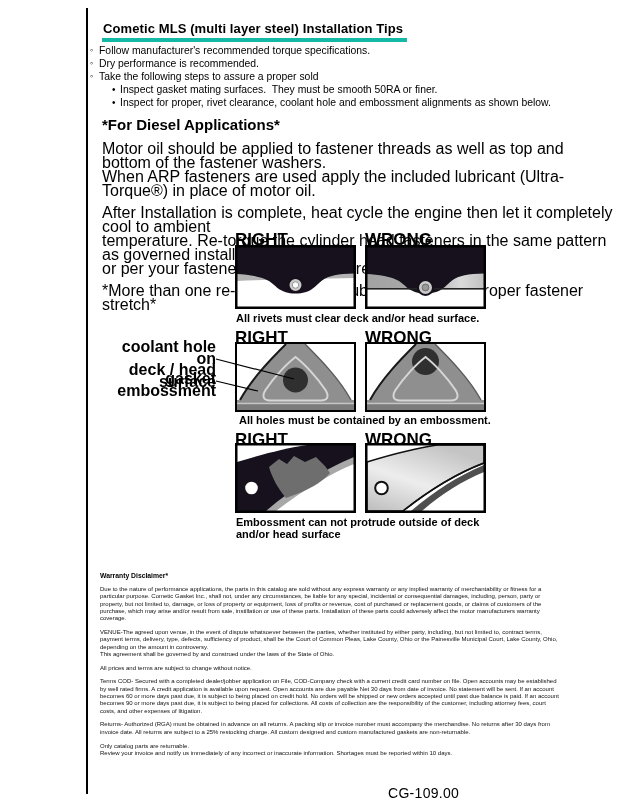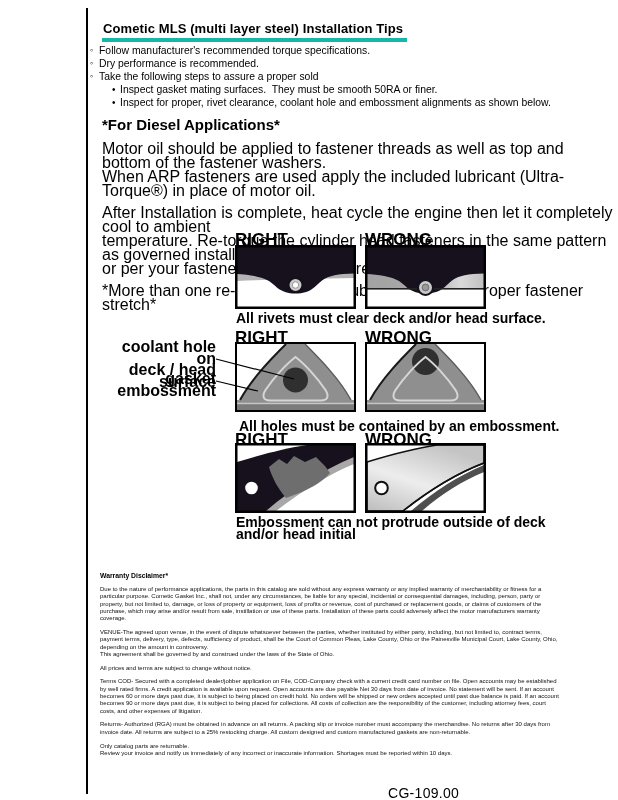--- a/index.html
+++ b/index.html
@@ -12,21 +12,21 @@
   .bullets{position:absolute;left:90px;top:44px;font-size:10.4px;line-height:13px;}
   .brow{display:flex;white-space:pre;}
   .marker{width:9px;flex:0 0 9px;text-align:left;font-size:9px;}
   .sub{margin-left:22px;}
   .sub .marker{width:8px;flex:0 0 8px;font-size:10px;}
   .diesel{position:absolute;left:102px;top:116px;width:512px;}
   .diesel h2{margin:0 0 9px 0;font-size:15px;font-weight:bold;}
   .para{margin:0 0 8px 0;font-size:16px;line-height:14px;white-space:pre-line;}
   .dlabel{position:absolute;width:121px;text-align:left;font-weight:bold;font-size:17px;}
   .dbox{position:absolute;width:121px;height:70px;}
-  .caption{position:absolute;font-size:14px;font-weight:bold;line-height:12px;white-space:pre-line;}
+  .caption{position:absolute;font-size:11px;font-weight:bold;line-height:12px;white-space:pre-line;}
   .annot{position:absolute;left:104px;width:112px;text-align:right;font-size:16px;font-weight:bold;
          line-height:11.5px;white-space:pre-line;}
   .leads{position:absolute;left:118px;top:336px;pointer-events:none;}
   .legal{position:absolute;left:100px;top:572px;width:463px;}
   .legal h3{margin:0 0 7px 0;font-size:6.8px;font-weight:bold;}
   .legal p{margin:0 0 6.5px 0;font-size:6px;line-height:7.3px;white-space:pre-line;color:#111;}
   .footer-code{position:absolute;left:388px;top:757px;font-size:14px;letter-spacing:.3px;margin-top:28px;}
   svg{display:block;}
 </style>
 </head>
@@ -142,21 +142,21 @@
       <rect x="2" y="62.5" width="117" height="5.5" fill="#7b7b7b"></rect>
       <rect x="1" y="1" width="119" height="68" fill="none" stroke="#000000" stroke-width="2"></rect>
     </svg>
   </div>
 
   <svg class="leads" width="185" height="70" viewBox="0 0 185 70">
     <line x1="98" y1="23" x2="176" y2="43" stroke="#000000" stroke-width="1.2"></line>
     <line x1="98" y1="45" x2="140" y2="55" stroke="#000000" stroke-width="1.2"></line>
   </svg>
 
-  <div class="caption" style="left:239px;top:414px;margin-top:6px;">All holes must be contained by an embossment.</div>
+  <div class="caption" style="left:239px;top:414px;">All holes must be contained by an embossment.</div>
 
   <div class="dlabel" style="left:235px;top:430px;">RIGHT</div>
   <div class="dlabel" style="left:365px;top:430px;">WRONG</div>
 
   <div class="dbox" style="left:235px;top:443px;">
     <svg viewBox="0 0 121 70" width="121" height="70">
       <rect x="0" y="0" width="121" height="70" fill="#ffffff"></rect>
       <path d="M2 19 C28 11 52 5 72 2 L119 2 L119 68 L2 68 Z" fill="#16111c"></path>
       <path d="M119 14 C88 27 56 46 31 68 L119 68 Z" fill="#a8a8a8"></path>
       <path d="M119 21 C92 32 64 50 41 68 L119 68 Z" fill="#ffffff"></path>
@@ -178,21 +178,21 @@
       <rect x="0" y="0" width="121" height="70" fill="#ffffff"></rect>
       <path d="M2 19 C28 11 52 5 72 2 L119 2 L119 20 C90 31 62 49 38 68 L2 68 Z" fill="url(#gw3)" stroke="#111111" stroke-width="1.5"></path>
       <path d="M46 68 C68 49 93 33 119 22 L119 29 C97 38 75 52 57 68 Z" fill="#4f4f4f"></path>
       <path d="M119 20 C90 31 62 49 38 68" stroke="#111111" stroke-width="1.5" fill="none"></path>
       <circle cx="16.5" cy="45" r="6.3" fill="#ffffff" stroke="#111111" stroke-width="2"></circle>
       <rect x="1.25" y="1.25" width="118.5" height="67.5" fill="none" stroke="#000000" stroke-width="2.5"></rect>
     </svg>
   </div>
 
   <div class="caption" style="left:236px;top:516px;">Embossment can not protrude outside of deck
-and/or head initial</div>
+and/or head surface</div>
 
   <div class="legal">
     <h3>Warranty Disclaimer*</h3>
     <p>Due to the nature of performance applications, the parts in this catalog are sold without any express warranty or any implied warranty of merchantability or fitness for a particular purpose.  Cometic Gasket Inc., shall not, under any circumstances, be liable for any special, incidental or consequential damages, including, person, party or property, but not limited to, damage, or loss of property or equipment, loss of profits or revenue, cost of purchased or replacement goods, or claims of customers of the purchase, which may arise and/or result from sale, instillation or use of these parts.  Installation of these parts could adversely affect the motor manufacturers warranty coverage.</p>
     <p>VENUE-The agreed upon venue, in the event of dispute whatsoever between the parties, whether instituted by either party, including, but not limited to, contract terms, payment terms, delivery, type, defects, sufficiency of product, shall be the Court of Common Pleas, Lake County, Ohio or the Painesville Municipal Court, Lake County, Ohio, depending on the amount in controversy.
 This agreement shall be governed by and construed under the laws of the State of Ohio.</p>
     <p>All prices and terms are subject to change without notice.</p>
     <p>Terms COD- Secured with a completed dealer/jobber application on File, COD-Company check with a current credit card number on file.  Open accounts may be established by well rated firms.  A credit application is available upon request.  Open accounts are due payable Net 30 days from date of invoice.  No statement will be sent.  If an account becomes 60 or more days past due, it is subject to being placed on credit hold.  No orders will be shipped or new orders accepted until past due balance is paid.  If an account becomes 90 or more days past due, it is subject to being placed for collections.  All costs of collection are the responsibility of the customer, including attorney fees, court costs, and other expenses of litigation.</p>
     <p>Returns- Authorized (RGA) must be obtained in advance on all returns.  A packing slip or invoice number must accompany the merchandise.  No returns after 30 days from invoice date.  All returns are subject to a 25% restocking charge.  All custom designed and custom manufactured gaskets are non-returnable.</p>
     <p>Only catalog parts are returnable.

